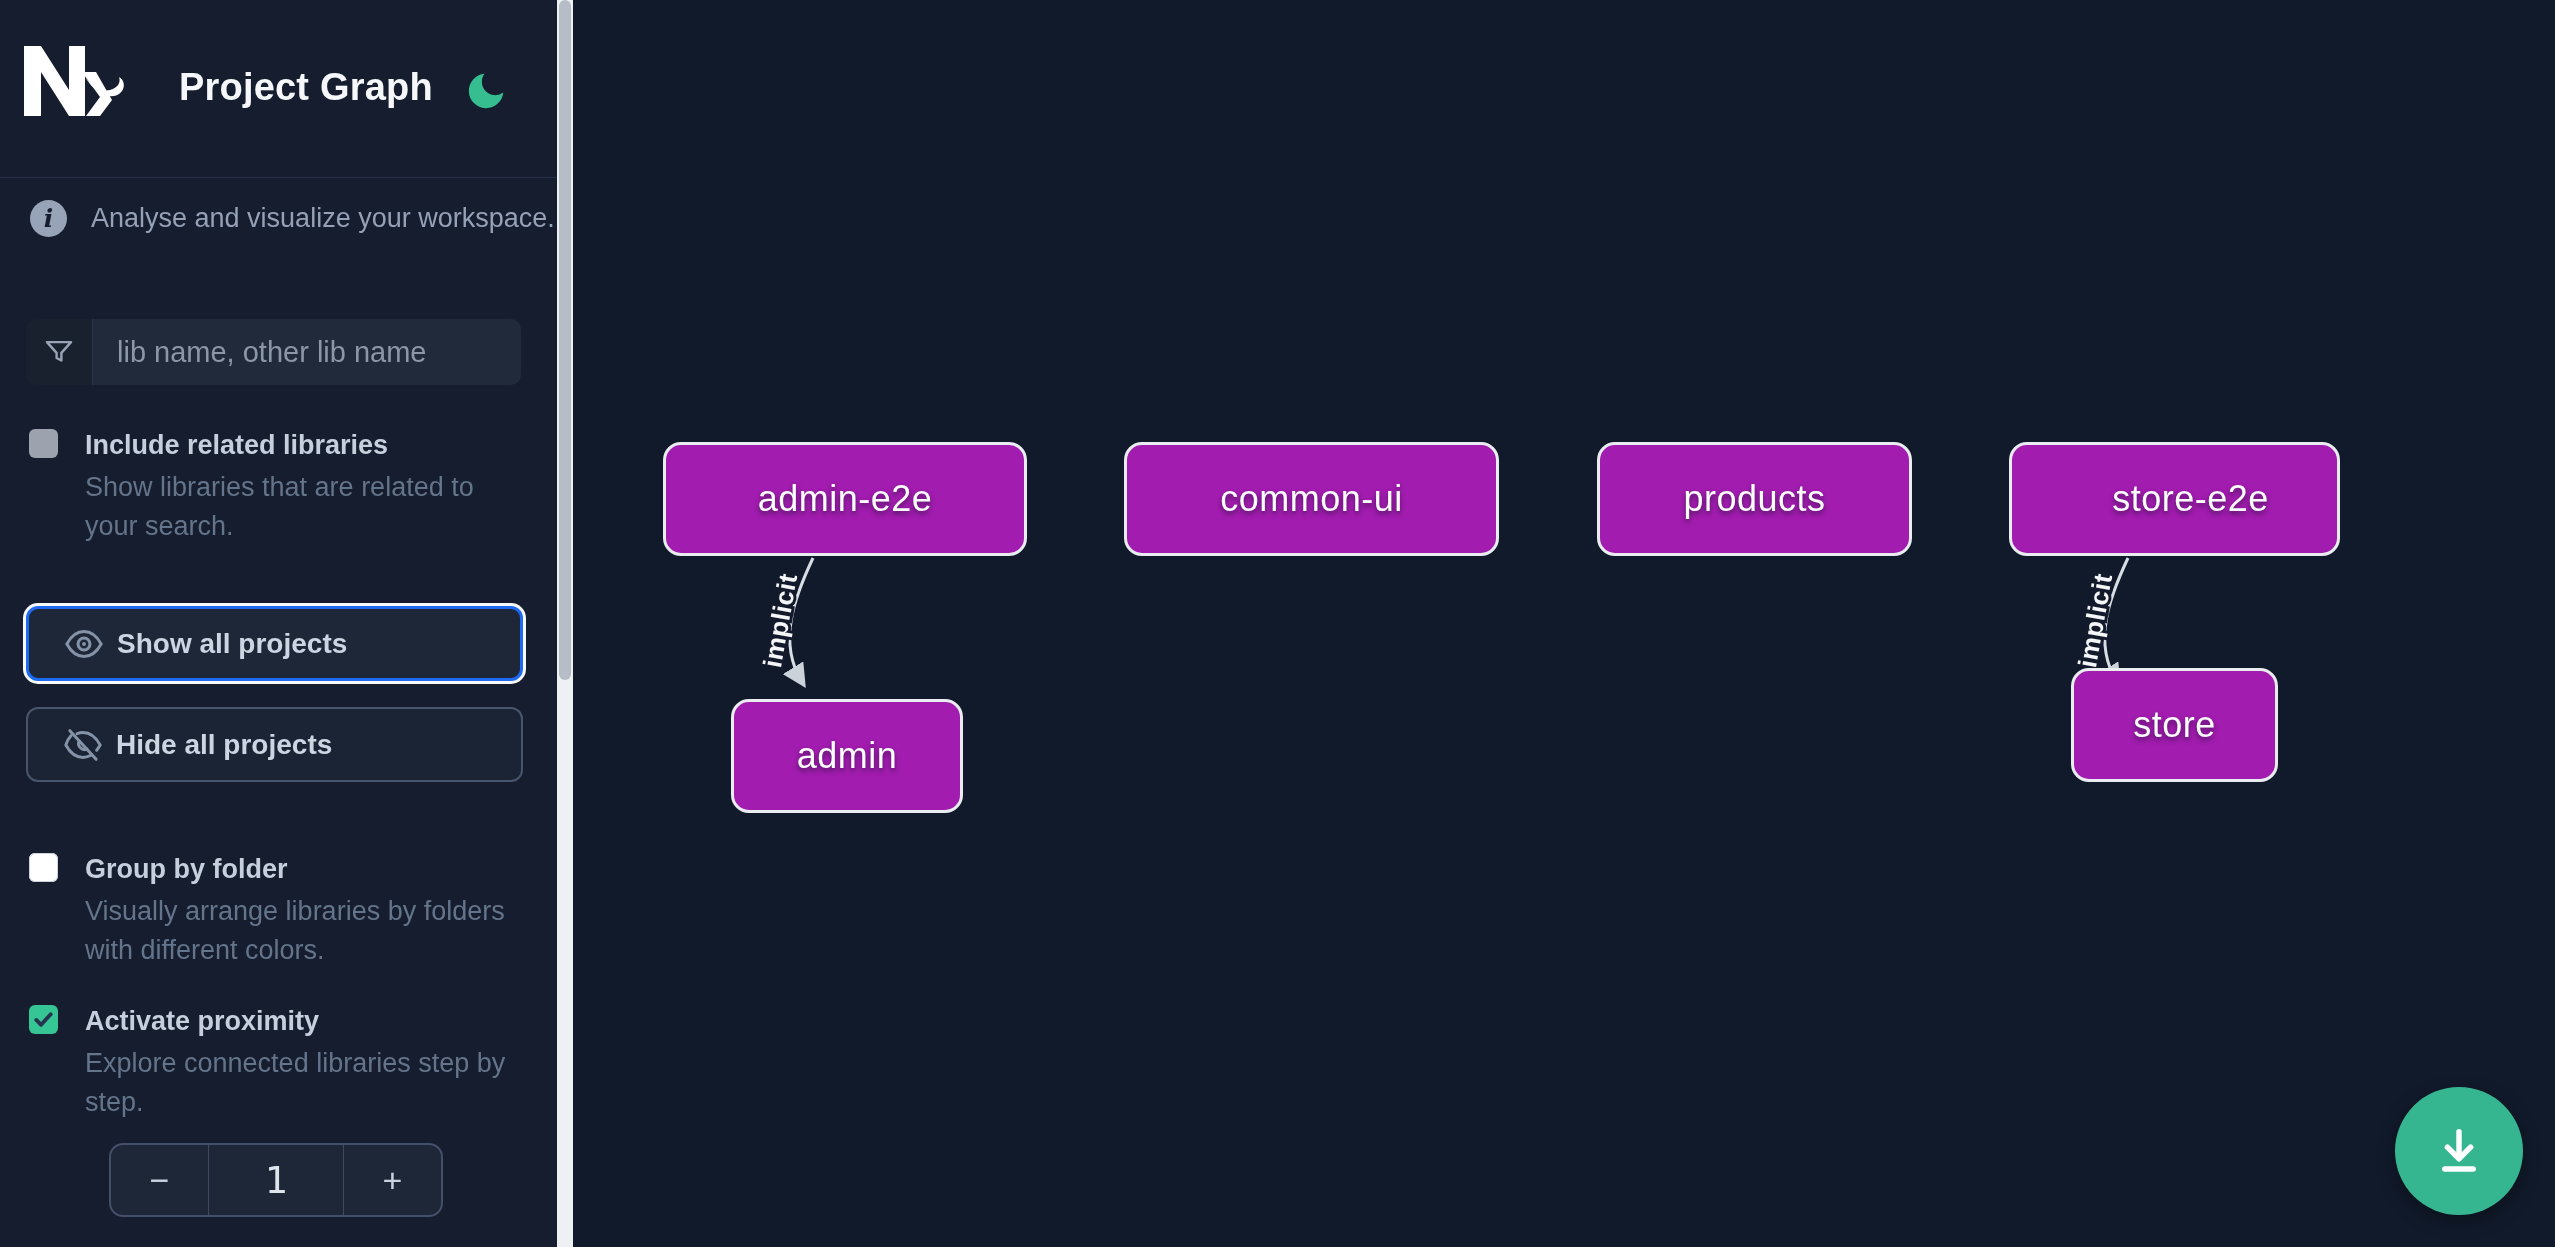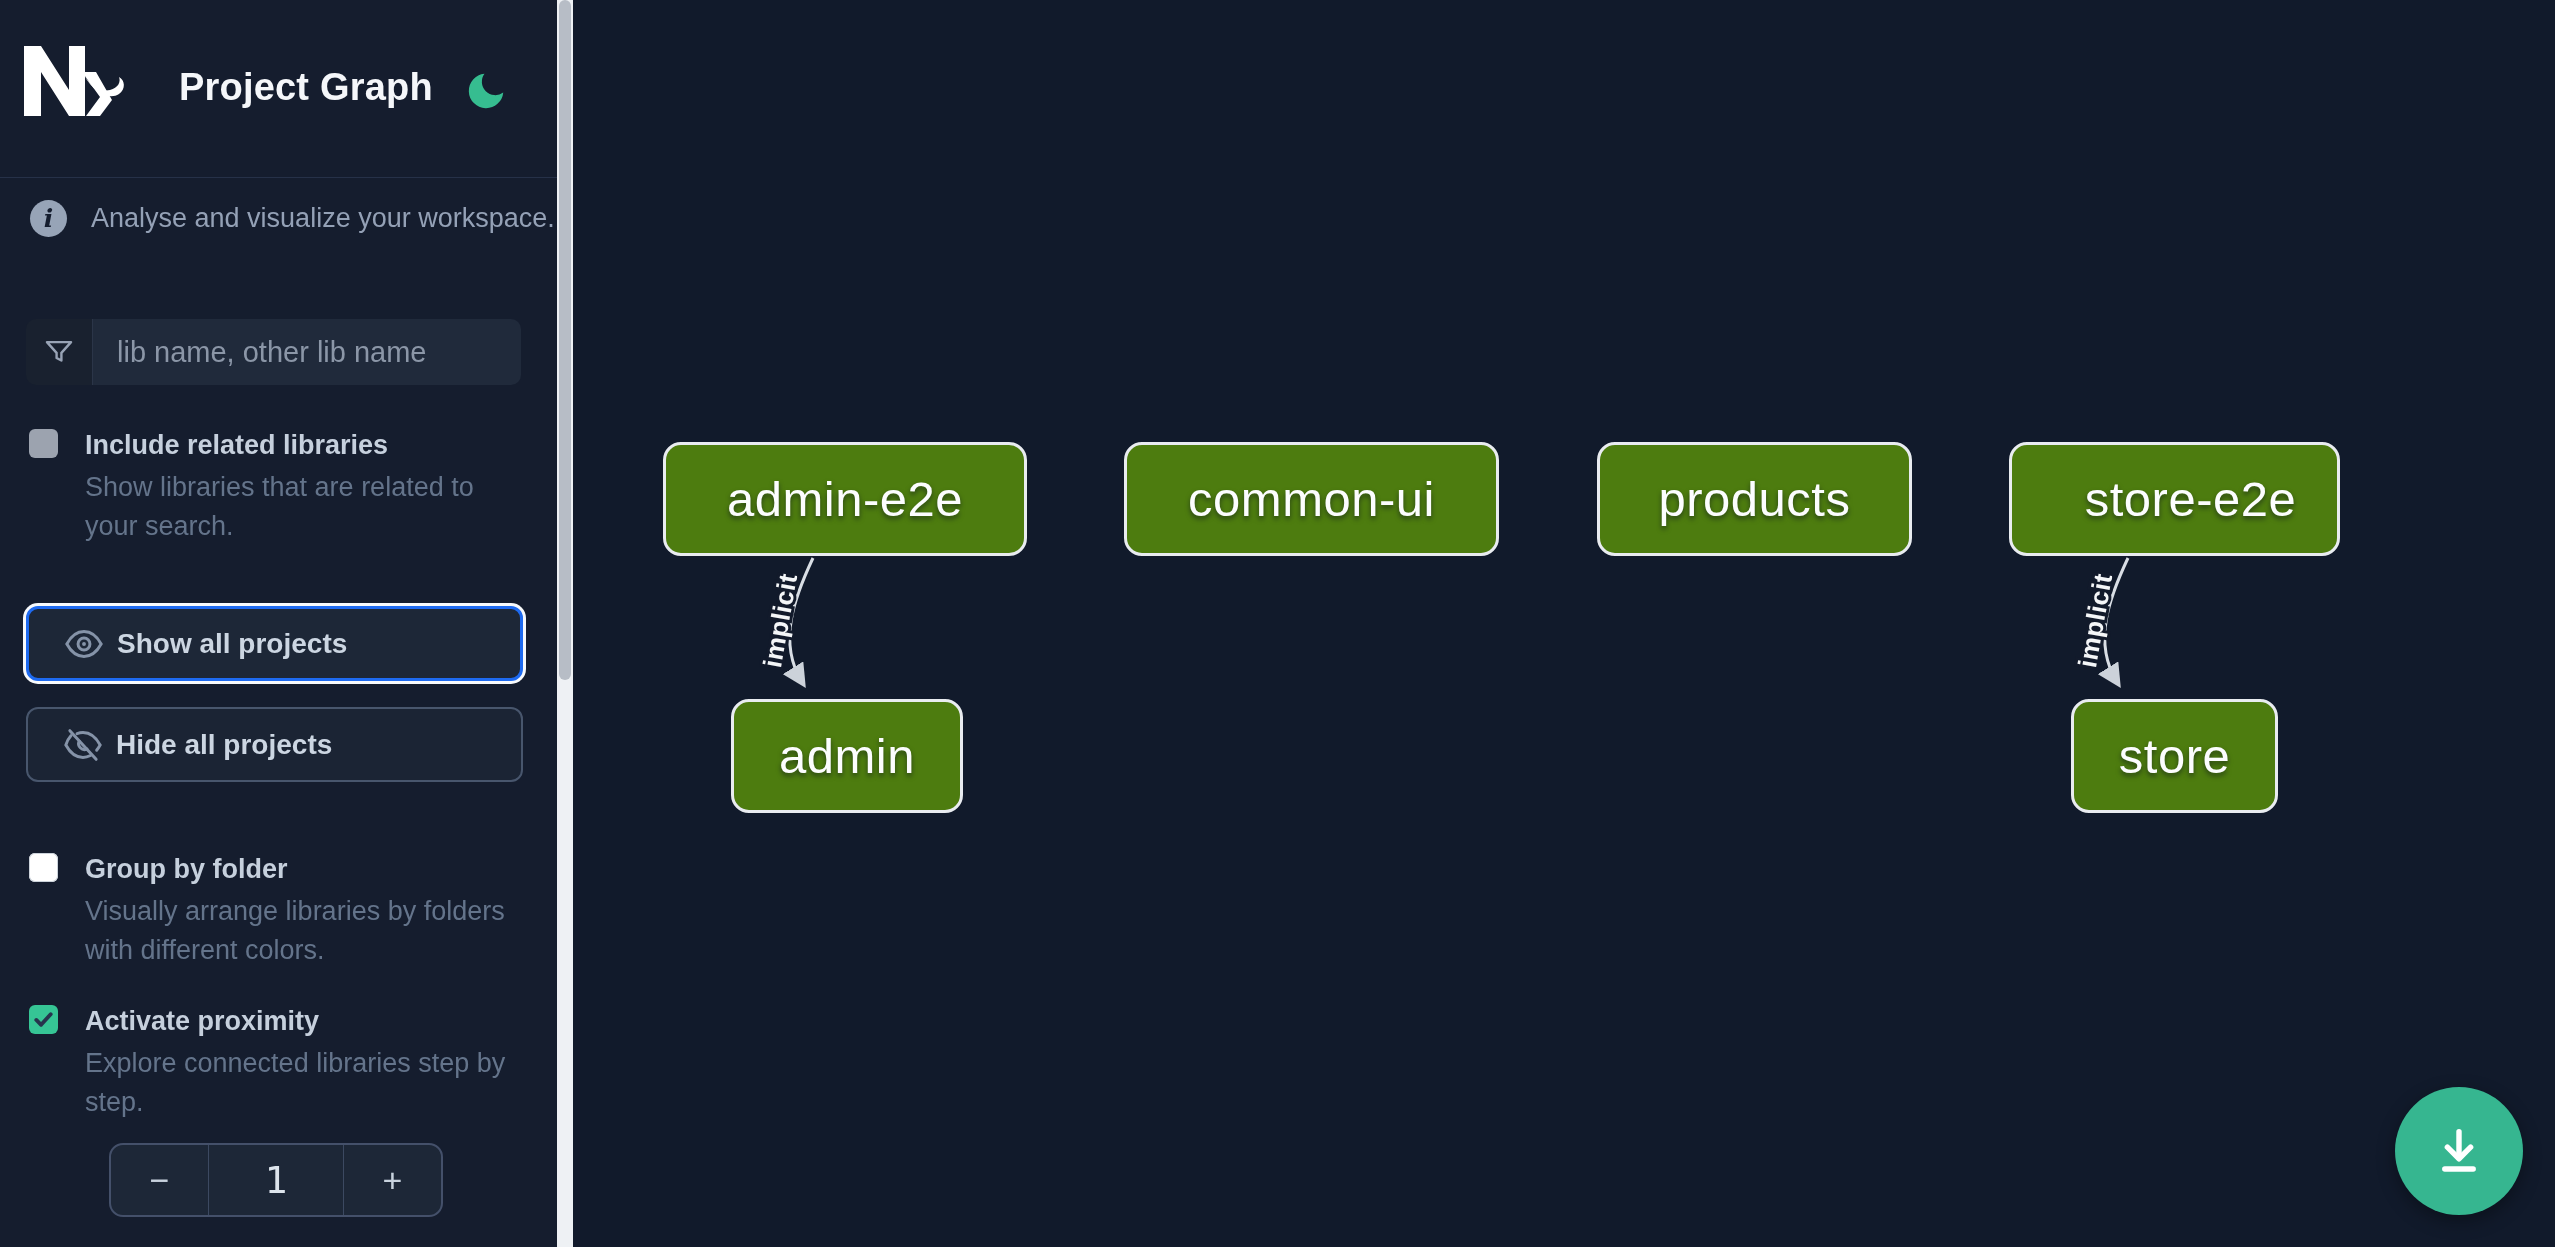--- a/index.html
+++ b/index.html
@@ -15,22 +15,22 @@
   .canvas { position:absolute; inset:0; background:#111a2b; }
   .edges-svg { position:absolute; inset:0; width:100%; height:100%; }
   .edge-path { fill:none; stroke:#d9dee5; stroke-width:3; }
   .edge-label {
     font-family:"Liberation Sans", sans-serif;
     font-size:26px; font-weight:bold; fill:#f4f6f8;
     stroke:#121a2b; stroke-width:6px; paint-order:stroke; letter-spacing:0.5px;
   }
   .node {
     position:absolute; display:flex; align-items:center; justify-content:center;
-    background:#4d7c0f; border:3px solid #e9ecf0; border-radius:18px;
-    color:#fcfdfe; font-size:49px; letter-spacing:0.5px;
+    background:#a21caf; border:3px solid #e9ecf0; border-radius:18px;
+    color:#fcfdfe; font-size:36px; letter-spacing:0.5px;
     text-shadow:0 3px 5px rgba(10,16,30,0.55);
     cursor:pointer;
   }
 
   
   .fab {
     position:absolute; left:2395px; top:1087px; width:128px; height:128px;
     border-radius:50%; background:#36b690; border:none; cursor:pointer;
     display:flex; align-items:center; justify-content:center;
     box-shadow:0 6px 18px rgba(0,0,0,0.35);
@@ -141,21 +141,21 @@
     <path class="edge-path" d="M2128 558 C 2110 596, 2092 642, 2117 682" marker-end="url(#arrow)"></path>
     <text class="edge-label" x="789" y="622" text-anchor="middle" transform="rotate(-80 789 622)">implicit</text>
     <text class="edge-label" x="2104" y="622" text-anchor="middle" transform="rotate(-80 2104 622)">implicit</text>
   </svg>
   <div id="nodes-layer">
       <div class="node" style="left: 663px; top: 442px; width: 364px; height: 114px;">admin-e2e</div>
       <div class="node" style="left: 1124px; top: 442px; width: 375px; height: 114px;">common-ui</div>
       <div class="node" style="left: 1597px; top: 442px; width: 315px; height: 114px;">products</div>
       <div class="node" style="left: 2009px; top: 442px; width: 331px; height: 114px; padding-left: 32px;">store-e2e</div>
       <div class="node" style="left: 731px; top: 699px; width: 232px; height: 114px;">admin</div>
-      <div class="node" style="left: 2071px; top: 699px; width: 207px; height: 114px;">store</div>
+      <div class="node" style="left: 2071px; top: 668px; width: 207px; height: 114px;">store</div>
     </div>
 
   <button class="fab">
     <svg class="icon" width="62" height="62" viewBox="0 0 24 24" fill="none" stroke="#ffffff" stroke-width="2.1" stroke-linecap="round" stroke-linejoin="round">
       <path d="M12 4.5 V14"></path>
       <path d="M7.5 10.5 L12 15 L16.5 10.5"></path>
       <path d="M6.5 19 H17.5"></path>
     </svg>
   </button>
 </div>

